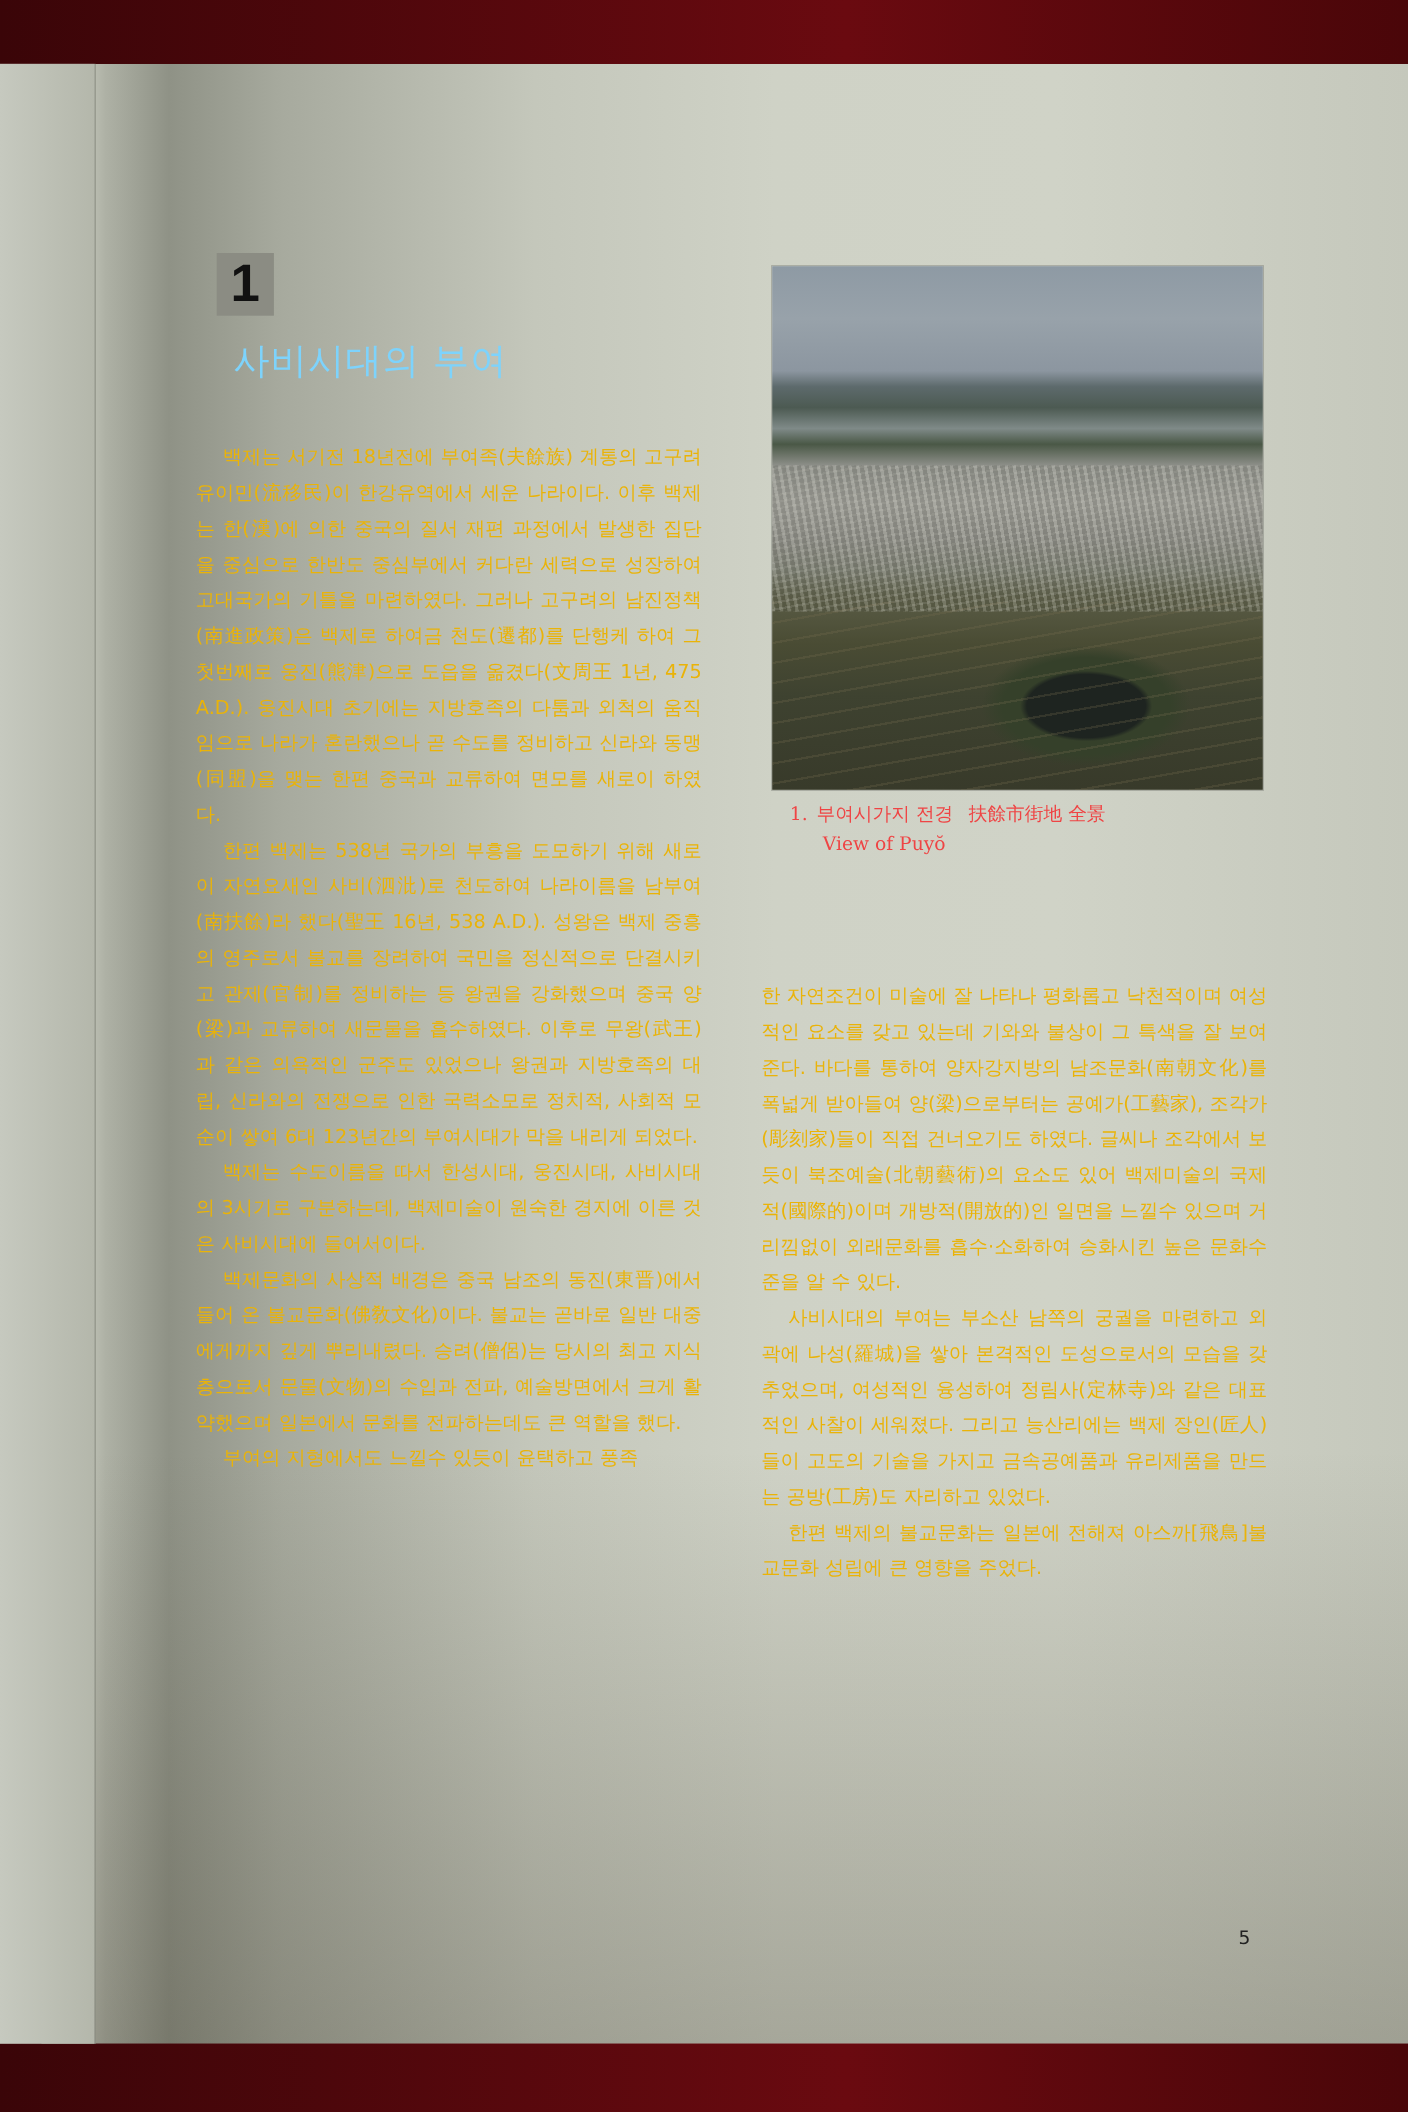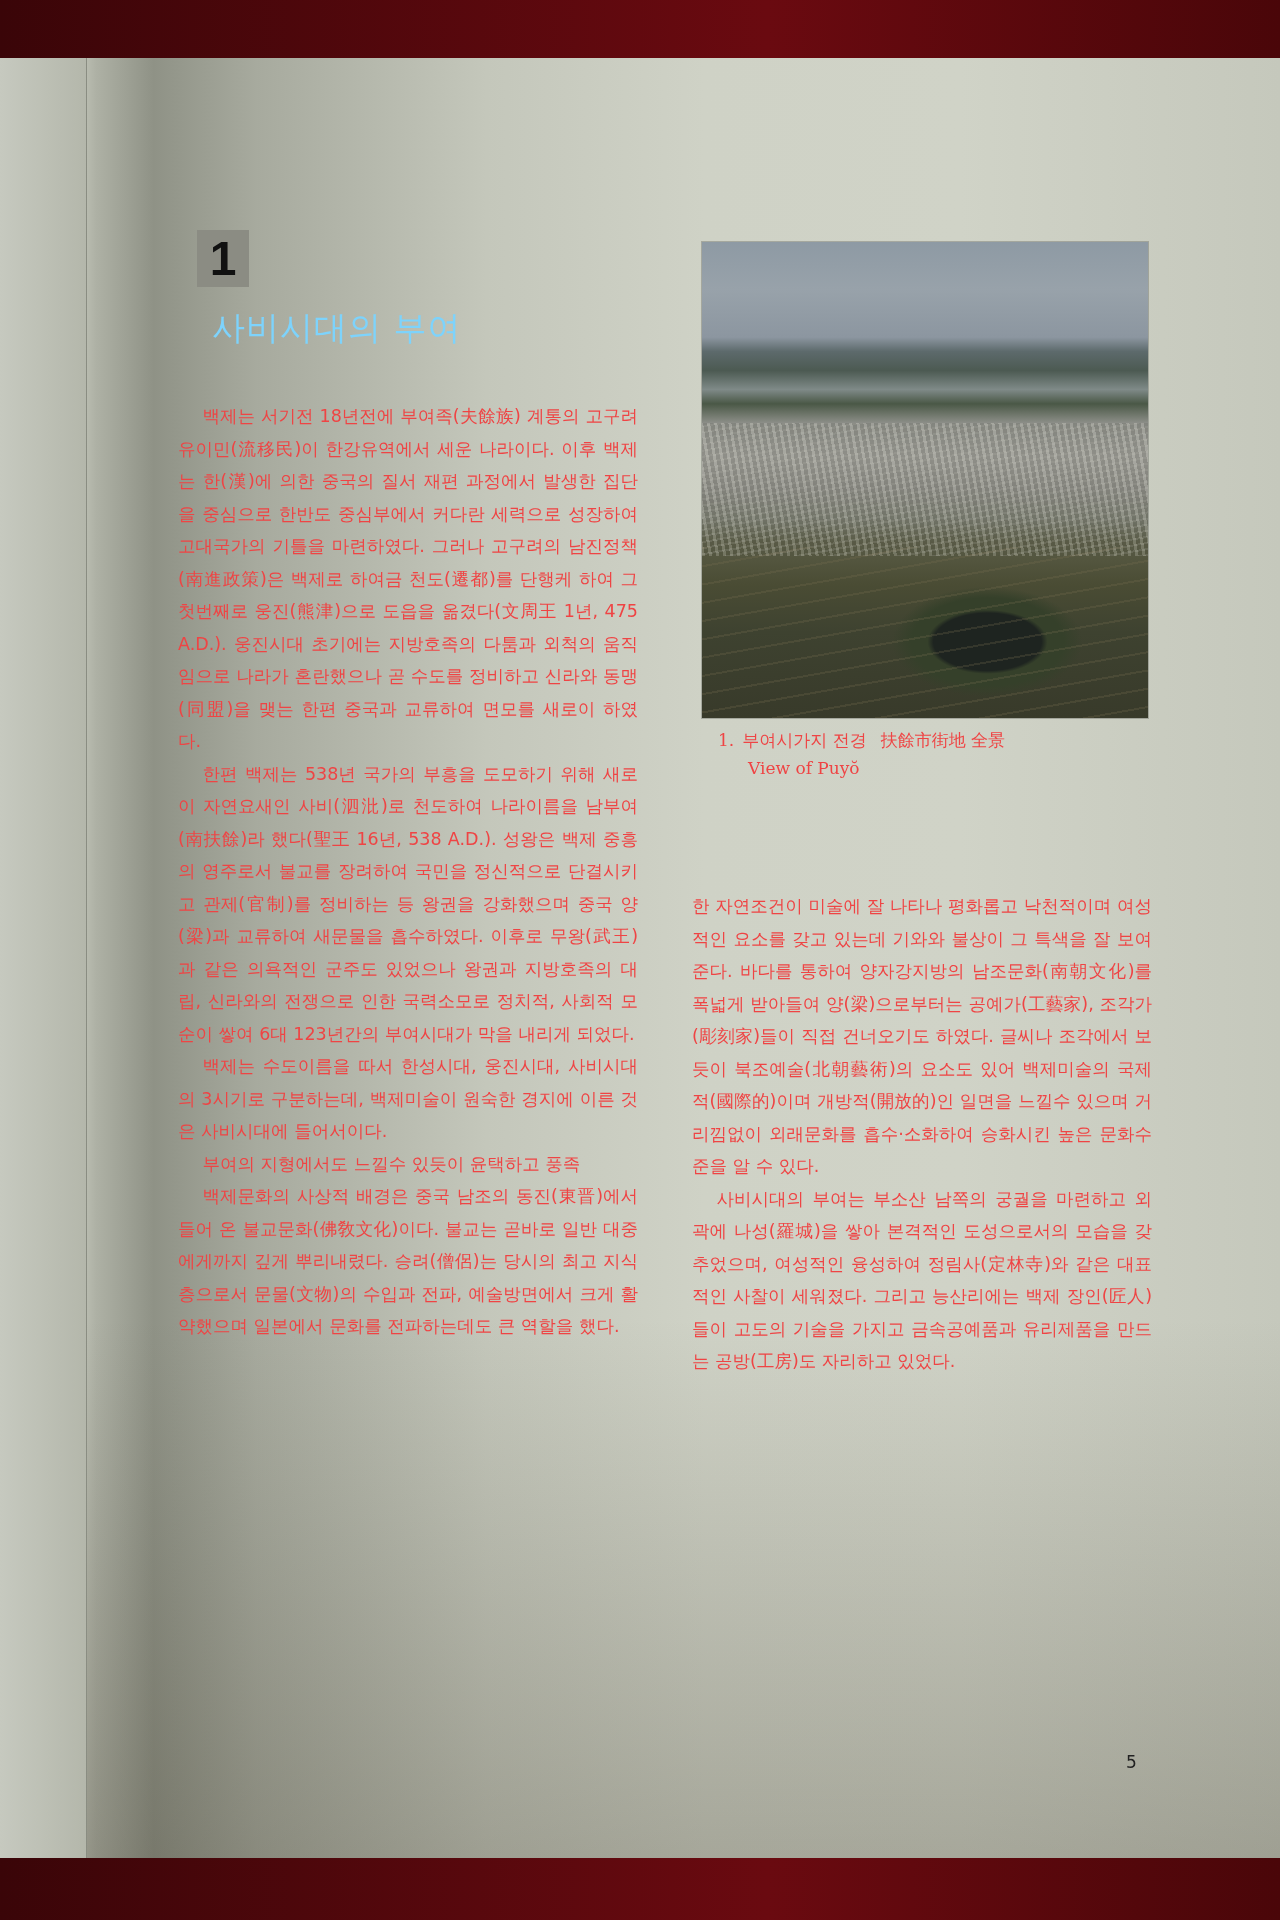--- a/index.html
+++ b/index.html
@@ -31,21 +31,21 @@
   .chapter-box {
     position:absolute; left:197px; top:230px; width:52px; height:57px;
     background:#8b8c83; color:#111; font-family:"Liberation Sans", sans-serif;
     font-size:48px; font-weight:bold; display:flex; align-items:center; justify-content:center;
   }
   .chapter-title {
     position:absolute; left:212px; top:306px; font-family:"DejaVu Sans", sans-serif;
     font-size:33px; color:#7dd3fc; letter-spacing:1px;
   }
   .col {
-    position:absolute; color:#ef4444; font-family:"DejaVu Sans", sans-serif;
+    position:absolute; color:#eab308; font-family:"DejaVu Sans", sans-serif;
     font-size:17.5px; line-height:32.5px; text-align:justify;
   }
   .col p { margin:0; text-indent:1.4em; }
   .col-left { left:178px; top:400px; width:460px; }
   .col-right { left:692px; top:862px; width:460px;margin-top:28px; }
   .col-right p.cont { text-indent:0; }
   .photo {
     position:absolute; left:702px; top:242px; width:446px; height:476px;
     background:
       radial-gradient(ellipse 60px 32px at 64% 84%, #1e2420 0 90%, transparent 100%),
@@ -87,32 +87,33 @@
 
 <div class="chapter-box">
   <span>1</span>
 </div>
 <div class="chapter-title">사비시대의 부여</div>
 
 <div class="col col-left">
   <p>백제는 서기전 18년전에 부여족(夫餘族) 계통의 고구려 유이민(流移民)이 한강유역에서 세운 나라이다. 이후 백제는 한(漢)에 의한 중국의 질서 재편 과정에서 발생한 집단을 중심으로 한반도 중심부에서 커다란 세력으로 성장하여 고대국가의 기틀을 마련하였다. 그러나 고구려의 남진정책(南進政策)은 백제로 하여금 천도(遷都)를 단행케 하여 그 첫번째로 웅진(熊津)으로 도읍을 옮겼다(文周王 1년, 475 A.D.). 웅진시대 초기에는 지방호족의 다툼과 외척의 움직임으로 나라가 혼란했으나 곧 수도를 정비하고 신라와 동맹(同盟)을 맺는 한편 중국과 교류하여 면모를 새로이 하였다.</p>
   <p>한편 백제는 538년 국가의 부흥을 도모하기 위해 새로이 자연요새인 사비(泗沘)로 천도하여 나라이름을 남부여(南扶餘)라 했다(聖王 16년, 538 A.D.). 성왕은 백제 중흥의 영주로서 불교를 장려하여 국민을 정신적으로 단결시키고 관제(官制)를 정비하는 등 왕권을 강화했으며 중국 양(梁)과 교류하여 새문물을 흡수하였다. 이후로 무왕(武王)과 같은 의욕적인 군주도 있었으나 왕권과 지방호족의 대립, 신라와의 전쟁으로 인한 국력소모로 정치적, 사회적 모순이 쌓여 6대 123년간의 부여시대가 막을 내리게 되었다.</p>
   <p>백제는 수도이름을 따서 한성시대, 웅진시대, 사비시대의 3시기로 구분하는데, 백제미술이 원숙한 경지에 이른 것은 사비시대에 들어서이다.</p>
+  <p>백제문화의 사상적 배경은 중국 남조의 동진(東晋)에서 들어 온 불교문화(佛敎文化)이다. 불교는 곧바로 일반 대중에게까지 깊게 뿌리내렸다. 승려(僧侶)는 당시의 최고 지식층으로서 문물(文物)의 수입과 전파, 예술방면에서 크게 활약했으며 일본에서 문화를 전파하는데도 큰 역할을 했다.</p>
   <p>부여의 지형에서도 느낄수 있듯이 윤택하고 풍족</p>
-  <p>백제문화의 사상적 배경은 중국 남조의 동진(東晋)에서 들어 온 불교문화(佛敎文化)이다. 불교는 곧바로 일반 대중에게까지 깊게 뿌리내렸다. 승려(僧侶)는 당시의 최고 지식층으로서 문물(文物)의 수입과 전파, 예술방면에서 크게 활약했으며 일본에서 문화를 전파하는데도 큰 역할을 했다.</p>
 </div>
 
 <div class="photo">
   <div class="city"></div>
   <div class="fields"></div>
 </div>
 
 <div class="caption">
   <span class="num">1.</span><span>부여시가지 전경</span><span class="hanja">扶餘市街地 全景</span>
   <span class="en">View of Puyŏ</span>
 </div>
 
 <div class="col col-right">
   <p class="cont">한 자연조건이 미술에 잘 나타나 평화롭고 낙천적이며 여성적인 요소를 갖고 있는데 기와와 불상이 그 특색을 잘 보여준다. 바다를 통하여 양자강지방의 남조문화(南朝文化)를 폭넓게 받아들여 양(梁)으로부터는 공예가(工藝家), 조각가(彫刻家)들이 직접 건너오기도 하였다. 글씨나 조각에서 보듯이 북조예술(北朝藝術)의 요소도 있어 백제미술의 국제적(國際的)이며 개방적(開放的)인 일면을 느낄수 있으며 거리낌없이 외래문화를 흡수·소화하여 승화시킨 높은 문화수준을 알 수 있다.</p>
   <p>사비시대의 부여는 부소산 남쪽의 궁궐을 마련하고 외곽에 나성(羅城)을 쌓아 본격적인 도성으로서의 모습을 갖추었으며, 여성적인 융성하여 정림사(定林寺)와 같은 대표적인 사찰이 세워졌다. 그리고 능산리에는 백제 장인(匠人)들이 고도의 기술을 가지고 금속공예품과 유리제품을 만드는 공방(工房)도 자리하고 있었다.</p>
+  <p>한편 백제의 불교문화는 일본에 전해져 아스까[飛鳥]불교문화 성립에 큰 영향을 주었다.</p>
 </div>
 
 <div class="page-number">5</div>
 
 </body></html>

